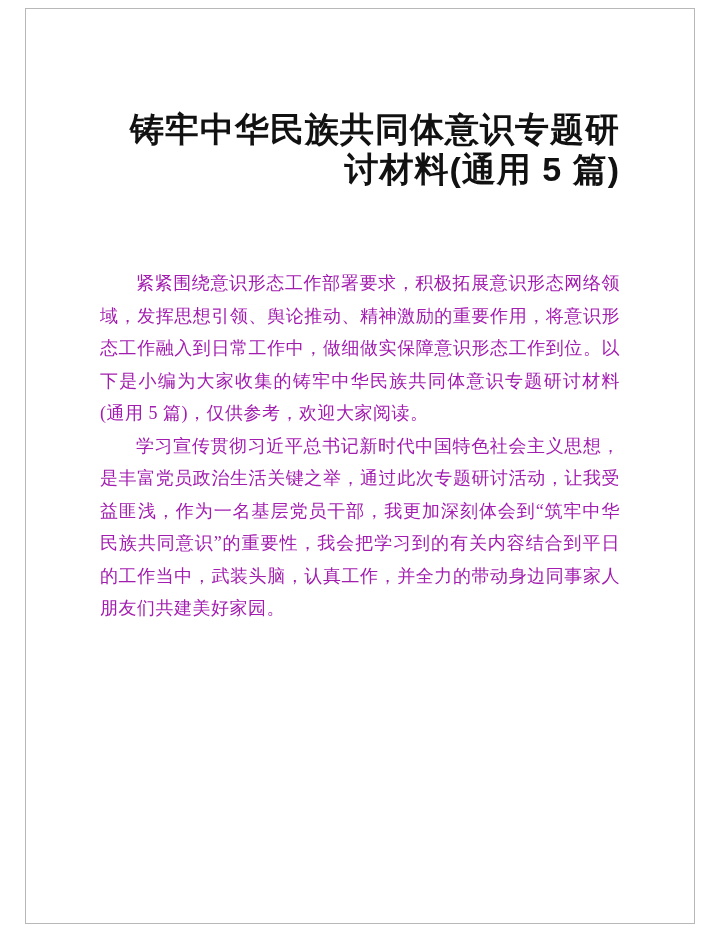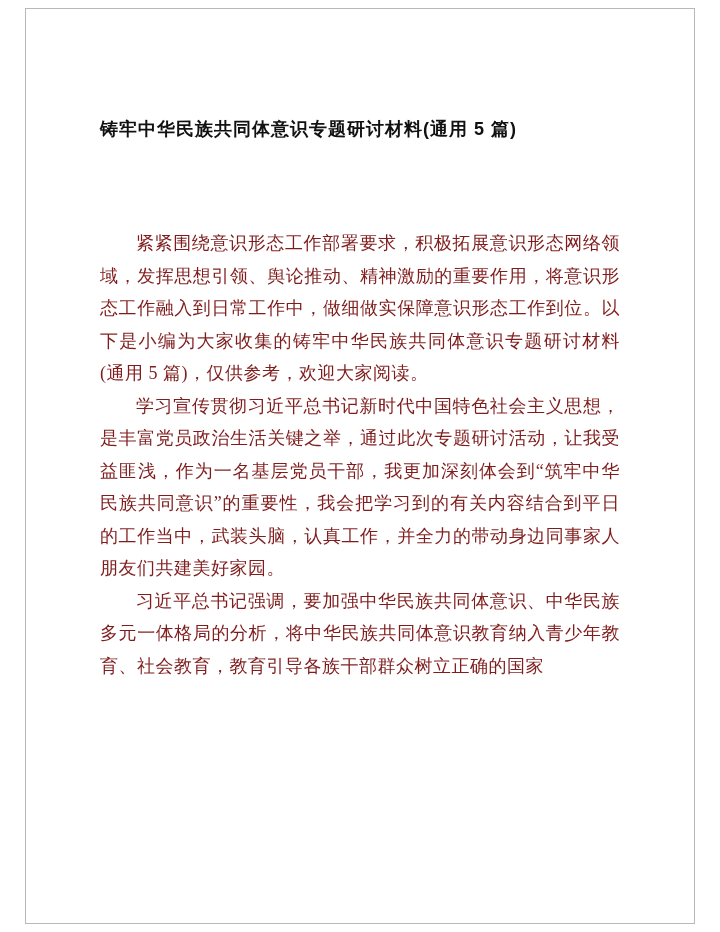--- a/index.html
+++ b/index.html
@@ -24,44 +24,43 @@
     left: 25px;
     right: 25px;
     background: #ffffff;
     border: 1px solid #b8b8b8;
     box-sizing: border-box;
     padding: 100px 74px 0 74px;
     overflow: hidden;
   }
   .doc-title {
     margin: 0 0 78px 0;
-    font-size: 18px;
+    font-size: 34px;
     font-weight: bold;
     line-height: 40px;
-    text-align: left;
+    text-align: right;
     color: #111111;
     letter-spacing: 1px;
     font-family: "Liberation Sans", "DejaVu Sans", sans-serif;
   }
   .doc-body p {
     margin: 0;
     font-size: 18px;
     line-height: 32.5px;
-    color: #7f1d1d;
+    color: #a21caf;
     text-align: justify;
     text-indent: 2em;
     letter-spacing: 0.5px;
     word-break: break-all;
   }
 </style>
 </head>
 <body>
 
 <div class="viewport">
   <div class="page">
     <h1 class="doc-title">铸牢中华民族共同体意识专题研讨材料(通用 5 篇)</h1>
     <div class="doc-body">
       <p>紧紧围绕意识形态工作部署要求，积极拓展意识形态网络领域，发挥思想引领、舆论推动、精神激励的重要作用，将意识形态工作融入到日常工作中，做细做实保障意识形态工作到位。以下是小编为大家收集的铸牢中华民族共同体意识专题研讨材料(通用 5 篇)，仅供参考，欢迎大家阅读。</p>
       <p>学习宣传贯彻习近平总书记新时代中国特色社会主义思想，是丰富党员政治生活关键之举，通过此次专题研讨活动，让我受益匪浅，作为一名基层党员干部，我更加深刻体会到“筑牢中华民族共同意识”的重要性，我会把学习到的有关内容结合到平日的工作当中，武装头脑，认真工作，并全力的带动身边同事家人朋友们共建美好家园。</p>
-      <p>习近平总书记强调，要加强中华民族共同体意识、中华民族多元一体格局的分析，将中华民族共同体意识教育纳入青少年教育、社会教育，教育引导各族干部群众树立正确的国家</p>
     </div>
   </div>
 </div>
 
 </body></html>

